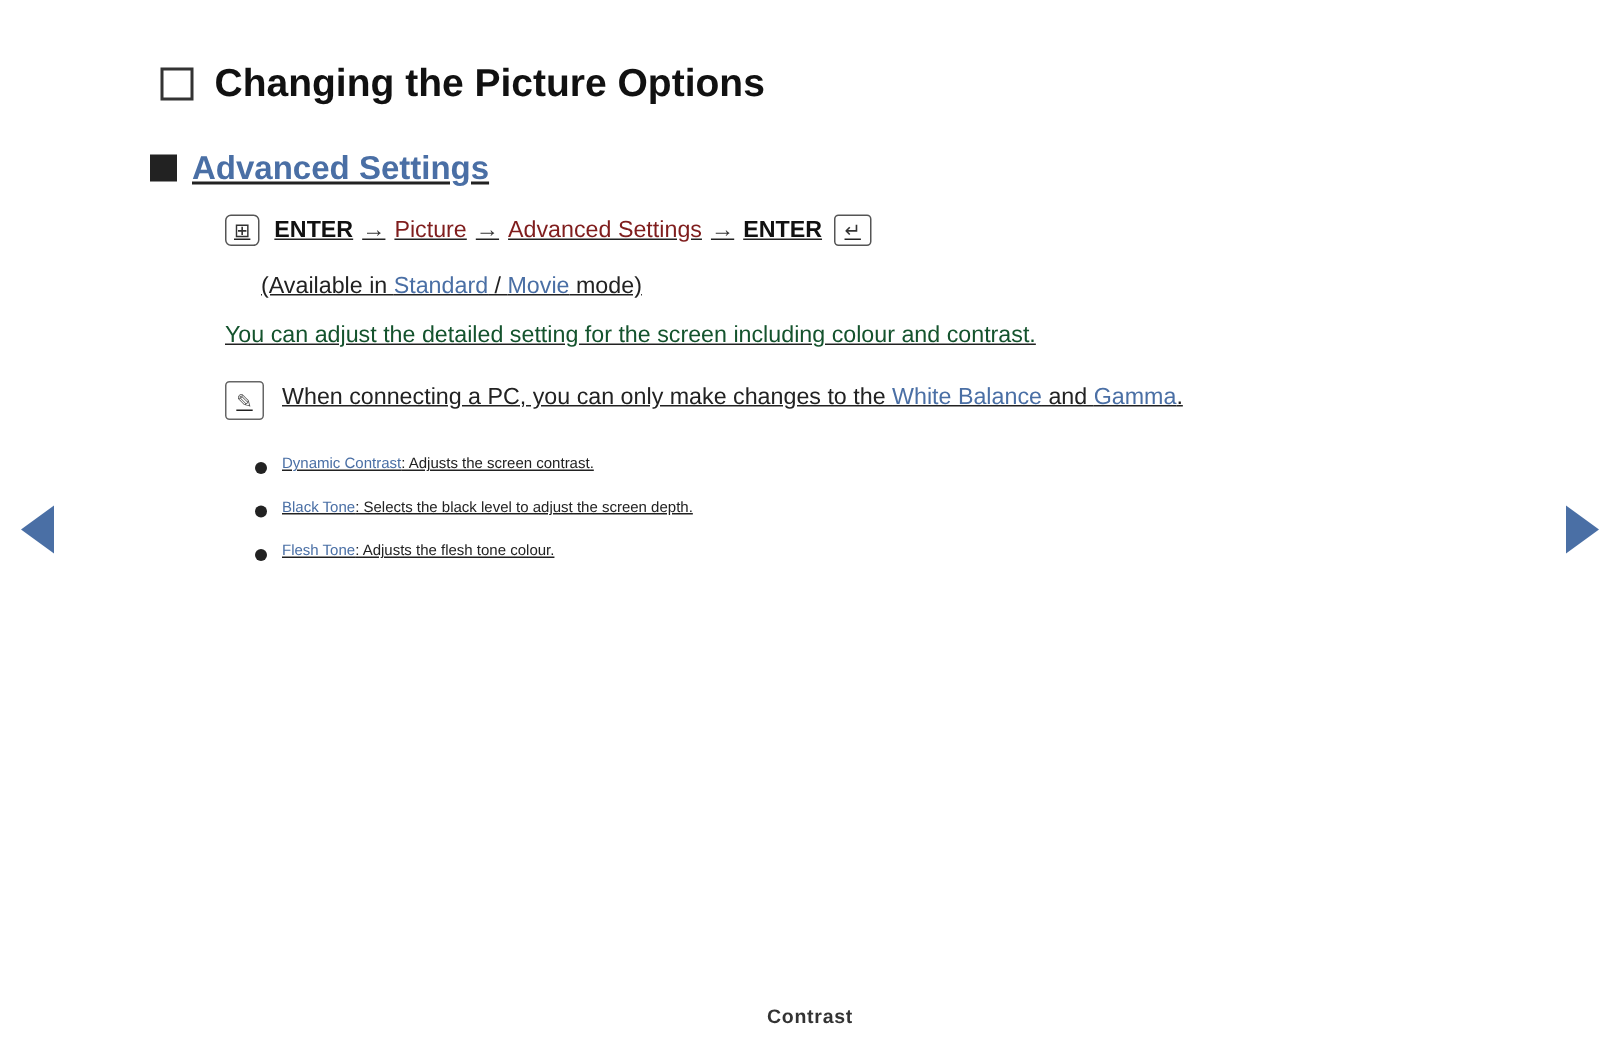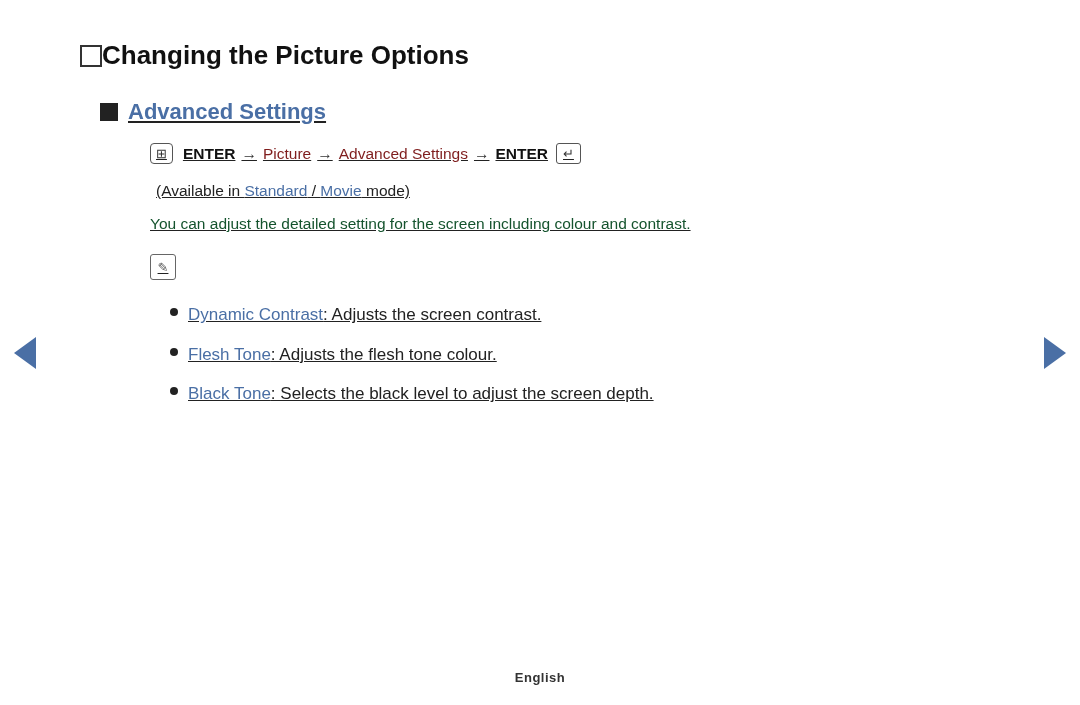--- a/index.html
+++ b/index.html
@@ -22,21 +22,23 @@
     .page-container {
       width: 100%;
       height: 100%;
       padding: 40px 80px 40px 80px;
       position: relative;
     }
 
     .main-title {
       display: flex;
       align-items: center;
+      gap: 14px;
       margin-bottom: 28px;
+      margin-left: 27px;
     }
 
     .main-title-checkbox {
       width: 22px;
       height: 22px;
       border: 2px solid #333;
       display: inline-flex;
       align-items: center;
       justify-content: center;
       flex-shrink: 0;
@@ -115,21 +117,21 @@
       justify-content: center;
       border: 1.5px solid #555;
       border-radius: 3px;
       padding: 2px 6px;
       font-size: 13px;
       color: #333;
       margin-left: 2px;
     }
 
     .available-line {
-      margin-left: 56px;
+      margin-left: 74px;
       margin-bottom: 12px;
       font-size: 15.5px;
       color: #222;
     }
 
     .available-line .link {
       color: #4a6fa5;
     }
 
     .description-line {
@@ -175,21 +177,21 @@
     .bullet-list {
       list-style: none;
       margin-left: 70px;
     }
 
     .bullet-list li {
       display: flex;
       align-items: flex-start;
       gap: 10px;
       margin-bottom: 14px;
-      font-size: 17px;
+      font-size: 10px;
       color: #222;
       line-height: 1.5;
     }
 
     .bullet-dot {
       width: 8px;
       height: 8px;
       background: #222;
       border-radius: 50%;
       flex-shrink: 0;
@@ -284,48 +286,51 @@
     </div>
 
     <div class="available-line">
       <span>(Available in </span><span class="link">Standard</span><span> / </span><span class="link">Movie</span><span> mode)</span>
     </div>
 
     <div class="description-line">You can adjust the detailed setting for the screen including colour and contrast.</div>
 
     <div class="note-block">
       <span class="note-icon">✎</span>
+      <span class="note-text">
+        <span>When connecting a PC, you can only make changes to the </span><span class="link">White Balance</span><span> and </span><span class="link">Gamma</span><span>.</span>
+      </span>
     </div>
 
     <ul class="bullet-list">
       <li>
         <div class="bullet-dot"></div>
         <span>
           <span class="bullet-link">Dynamic Contrast</span><span>: Adjusts the screen contrast.</span>
         </span>
       </li>
       <li>
         <div class="bullet-dot"></div>
         <span>
-          <span class="bullet-link">Flesh Tone</span><span>: Adjusts the flesh tone colour.</span>
+          <span class="bullet-link">Black Tone</span><span>: Selects the black level to adjust the screen depth.</span>
         </span>
       </li>
       <li>
         <div class="bullet-dot"></div>
         <span>
-          <span class="bullet-link">Black Tone</span><span>: Selects the black level to adjust the screen depth.</span>
+          <span class="bullet-link">Flesh Tone</span><span>: Adjusts the flesh tone colour.</span>
         </span>
       </li>
     </ul>
 
   </div>
 
   <div class="nav-arrow-left">
     <div class="nav-triangle-left"></div>
   </div>
 
   <div class="nav-arrow-right">
     <div class="nav-triangle-right"></div>
   </div>
 
-  <div class="footer">English</div>
+  <div class="footer">Contrast</div>
 
 </div>
 
 </body></html>

